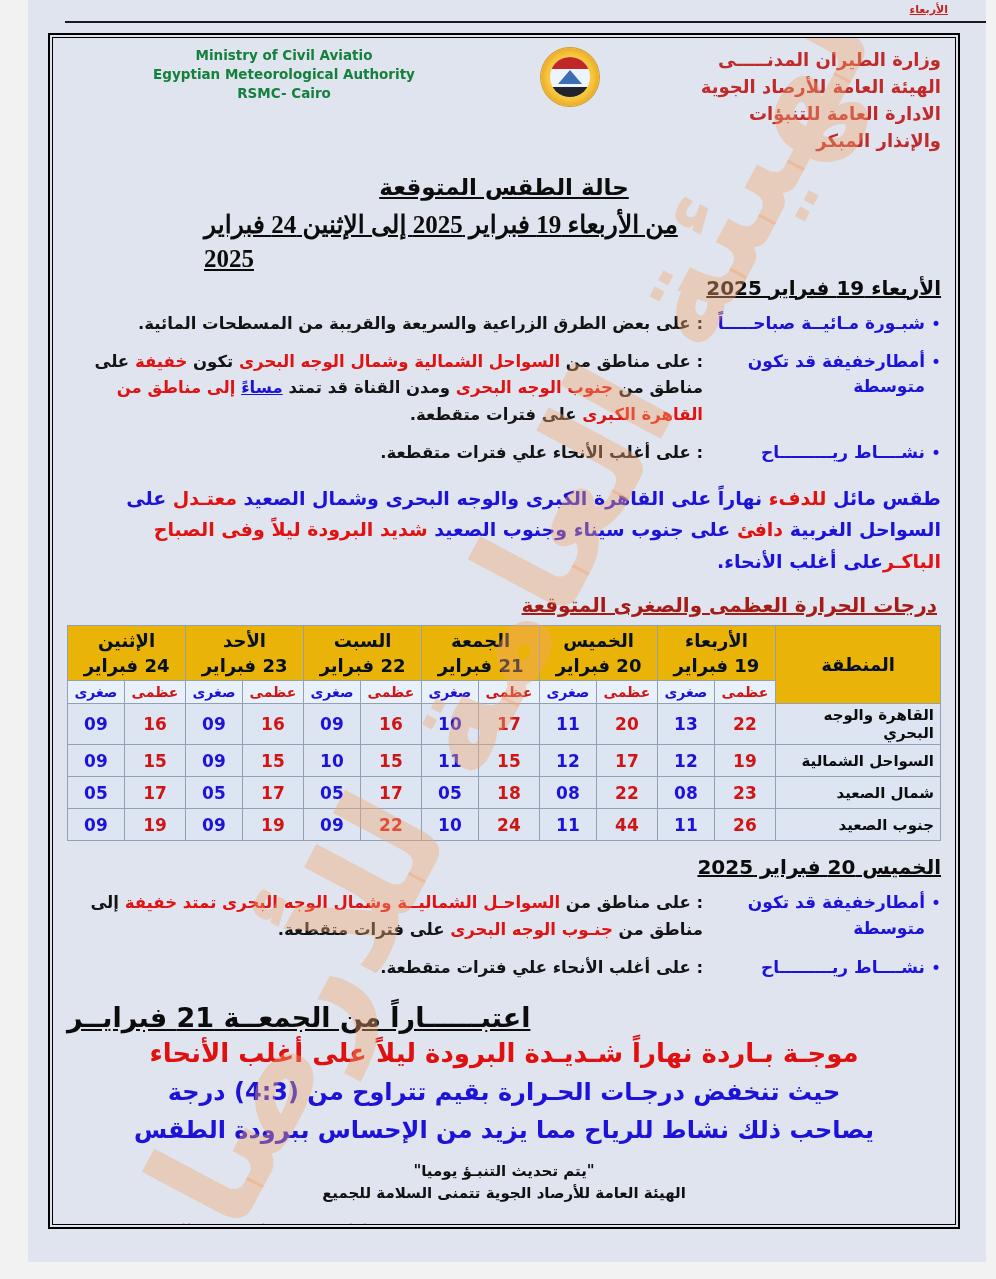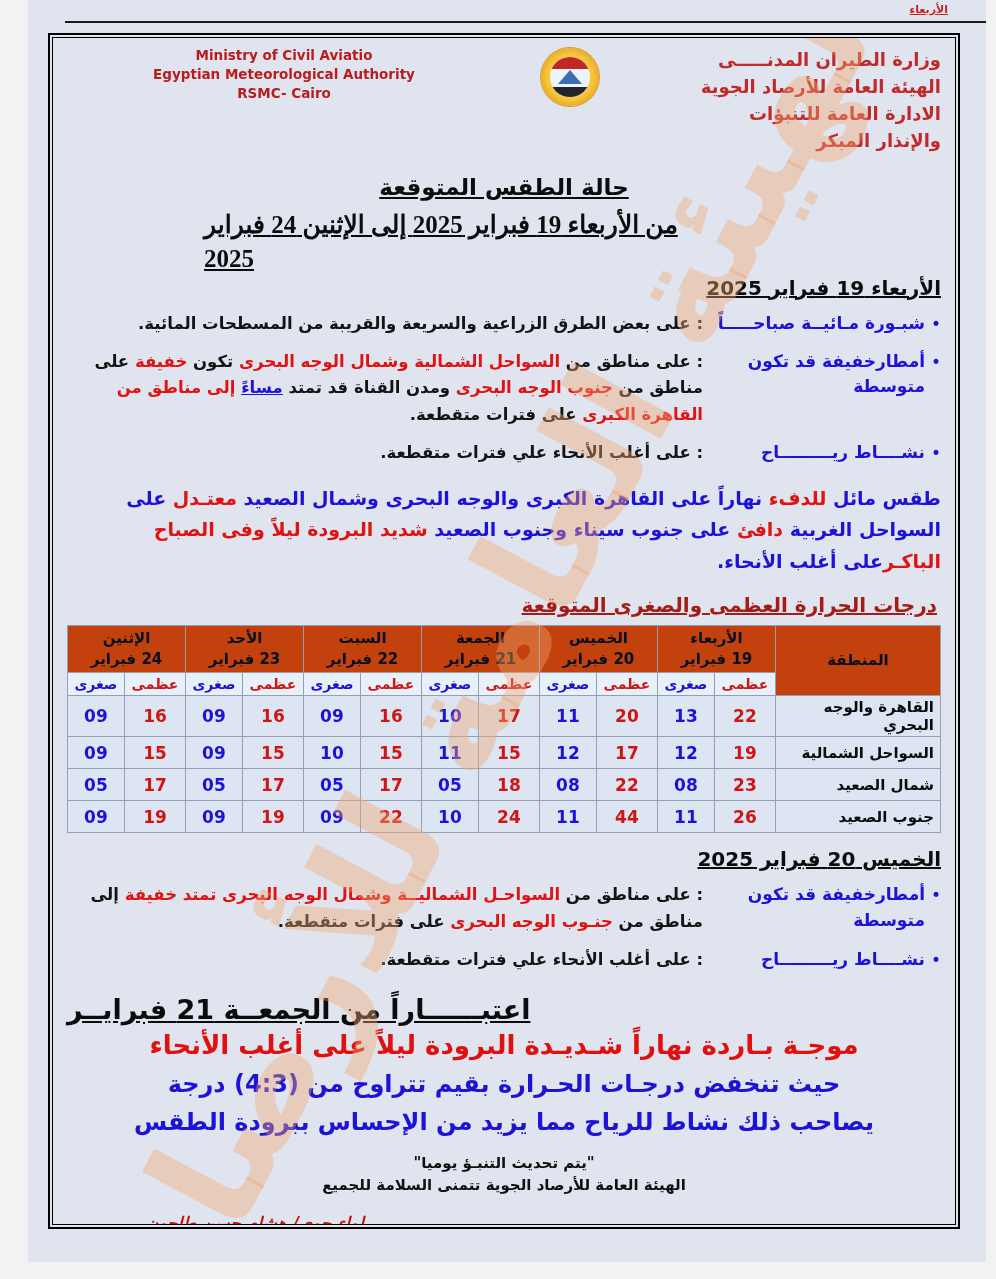--- a/index.html
+++ b/index.html
@@ -17,21 +17,21 @@
   
   .watermark{
     position:absolute;left:-300px;top:500px;width:1500px;z-index:3;
     transform:rotate(-62deg);
     font-size:150px;font-weight:bold;color:rgba(242,166,110,0.40);
     direction:rtl;text-align:center;white-space:nowrap;pointer-events:none;
   }
 
   
   .hdr{display:flex;justify-content:space-between;align-items:flex-start;}
-  .hdr-left{width:330px;margin-left:52px;text-align:center;color:#b91c1c;font-weight:bold;font-size:13.5px;line-height:1.4;}
+  .hdr-left{width:330px;margin-left:52px;text-align:center;color:#15803d;font-weight:bold;font-size:13.5px;line-height:1.4;}
   .hdr-right{width:250px;text-align:right;direction:rtl;color:#c02a2a;font-weight:bold;font-size:18px;line-height:1.5;}
   .logo{width:58px;height:58px;border-radius:50%;margin-top:2px;
     background:radial-gradient(circle,#ffe580 0%,#f6c63c 55%,#e89b1e 80%,#d98a10 100%);
     display:flex;align-items:center;justify-content:center;box-shadow:0 0 0 1px #d0a020;}
   .logo-inner{width:40px;height:40px;border-radius:50%;overflow:hidden;position:relative;background:#eef4fb;}
   .logo-top{position:absolute;top:0;left:0;right:0;height:12px;background:#c22727;}
   .logo-bottom{position:absolute;bottom:0;left:0;right:0;height:10px;background:#23242b;}
   .logo-mount{position:absolute;left:8px;top:13px;width:0;height:0;
     border-left:12px solid transparent;border-right:12px solid transparent;border-bottom:14px solid #3a6fb5;}
 
@@ -53,21 +53,21 @@
   .seg-blue{color:#1d12d8;}
   .seg-blue-u{color:#1d12d8;text-decoration:underline;}
 
   .summary{direction:rtl;text-align:right;font-weight:bold;font-size:19px;line-height:1.65;margin-top:16px;}
 
   
   .tcap{direction:rtl;text-align:right;color:#a51c17;font-weight:bold;font-size:20px;margin:16px 4px 8px 0;}
   .tcap span{text-decoration:underline;}
   table.temps{width:100%;direction:rtl;border-collapse:collapse;font-weight:bold;}
   table.temps th,table.temps td{border:1px solid #93a0b4;text-align:center;padding:2px 3px;}
-  table.temps th.day,table.temps th.region{background:#c2410c;color:#06101f;font-size:15px;line-height:1.4;font-weight:bold;}
+  table.temps th.day,table.temps th.region{background:#eab308;color:#06101f;font-size:18px;line-height:1.4;font-weight:bold;}
   table.temps th.region{width:158px;}
   table.temps th.sub{background:#e8f0fa;font-size:14px;padding:3px 2px;}
   table.temps th.sub-max{color:#d01515;}
   table.temps th.sub-min{color:#1d12d8;}
   table.temps td{background:#dce5f1;font-size:17px;height:27px;margin-top:8px;}
   table.temps td.region-cell{text-align:right;padding-right:6px;font-size:15px;color:#0c0c0c;}
   table.temps td.val-max{color:#d01515;}
   table.temps td.val-min{color:#1d12d8;}
 
   

